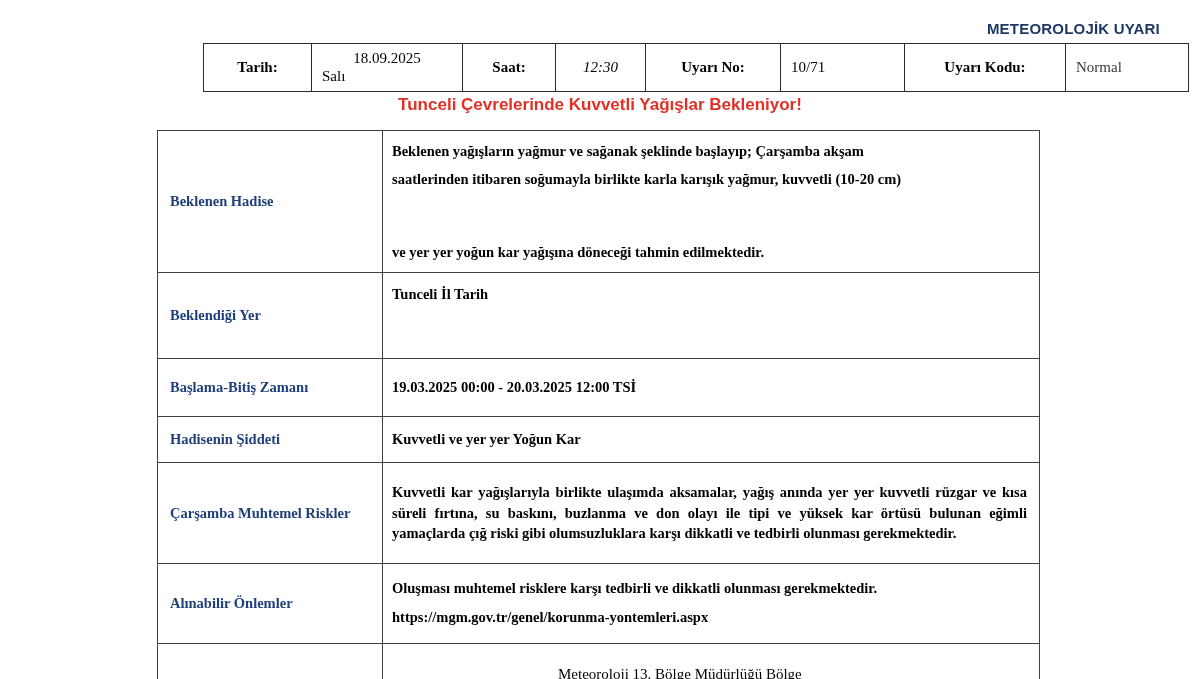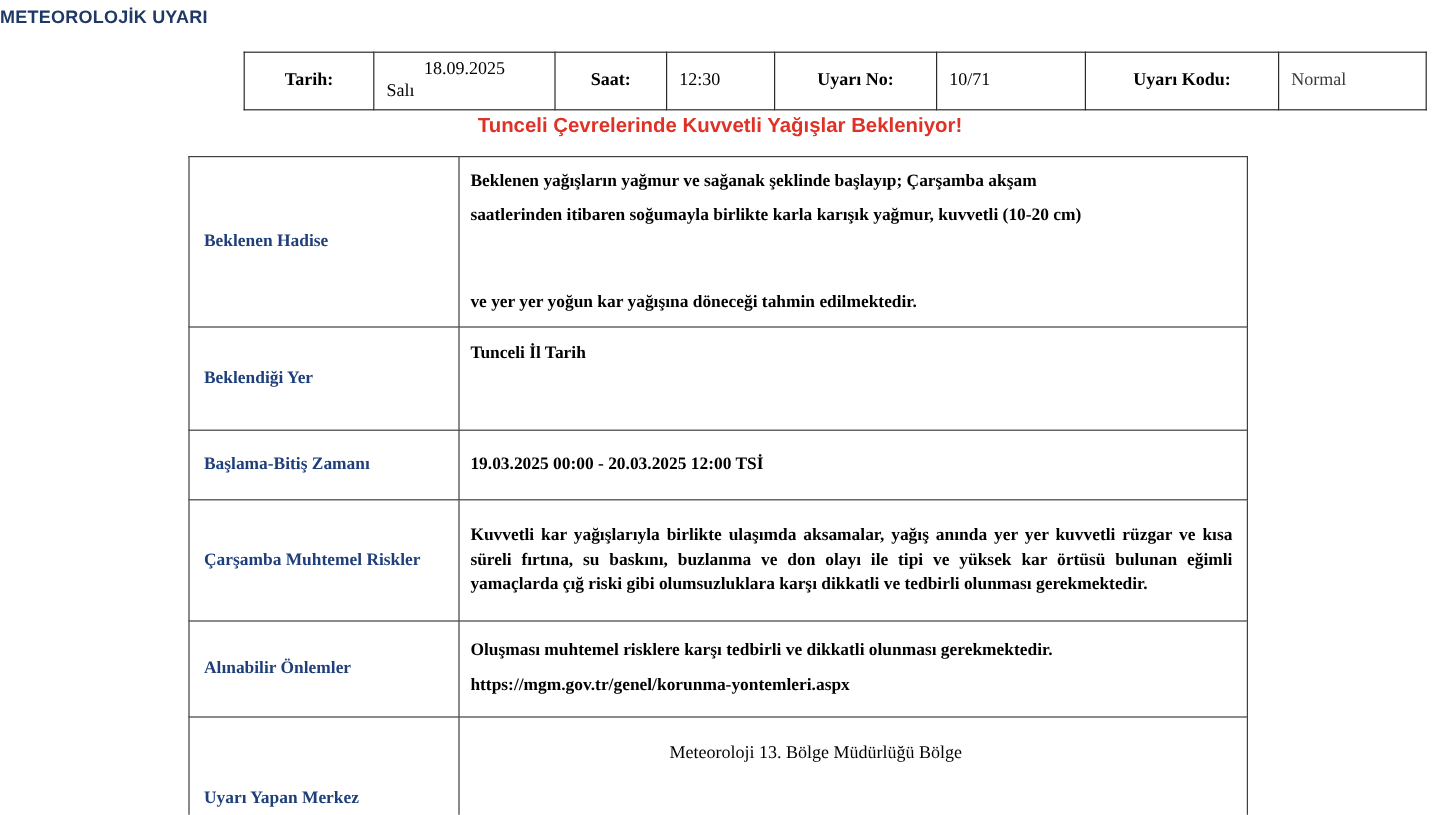--- a/index.html
+++ b/index.html
@@ -14,23 +14,23 @@
     overflow: hidden;
     font-family: "Liberation Serif", "DejaVu Serif", serif;
     color: #000000;
     position: relative;
   }
 
   
   .page-title {
     position: absolute;
     left: 0;
-    top: 6px;
+    top: 20px;
     width: 1160px;
-    text-align: left;
+    text-align: right;
     font-family: "Liberation Sans", "DejaVu Sans", sans-serif;
     font-weight: bold;
     font-size: 15px;
     letter-spacing: 0.2px;
     color: #1F3864;
   }
 
   
   .header-table {
     position: absolute;
@@ -51,20 +51,22 @@
   .header-table td.lbl {
     font-weight: bold;
     text-align: center;
     white-space: nowrap;
   }
   .header-table td.val {
     font-weight: normal;
     text-align: left;
   }
   .header-table td.val.center-val {
+    text-align: center;
+    font-style: italic;
   }
   .header-table td.val.soft {
     color: #3a3a3a;
   }
   .dateline2 {
     display: block;
     text-align: left;
   }
   .dateline1 {
     display: block;
@@ -201,20 +203,24 @@
     <tr class="r-yer">
       <td class="field-label">Beklendiği Yer</td>
       <td class="field-value single" style="vertical-align:top; padding-top:12px">Tunceli İl Tarih</td>
     </tr>
 
     <tr class="r-zaman">
       <td class="field-label">Başlama-Bitiş Zamanı</td>
       <td class="field-value single">19.03.2025 00:00 - 20.03.2025 12:00 TSİ</td>
     </tr>
 
+    <tr class="r-siddet">
+      <td class="field-label">Hadisenin Şiddeti</td>
+      <td class="field-value single">Kuvvetli ve yer yer Yoğun Kar</td>
+    </tr>
 
     <tr class="r-riskler">
       <td class="field-label">Çarşamba Muhtemel Riskler</td>
       <td class="field-value tight">Kuvvetli kar yağışlarıyla birlikte ulaşımda aksamalar, yağış anında yer yer kuvvetli rüzgar ve kısa süreli fırtına, su baskını, buzlanma ve don olayı ile tipi ve yüksek kar örtüsü bulunan eğimli yamaçlarda çığ riski gibi olumsuzluklara karşı dikkatli ve tedbirli olunması gerekmektedir.</td>
     </tr>
 
     <tr class="r-onlemler">
       <td class="field-label">Alınabilir Önlemler</td>
       <td class="field-value links">
         <span class="center-line">Oluşması muhtemel risklere karşı tedbirli ve dikkatli olunması gerekmektedir.</span>

